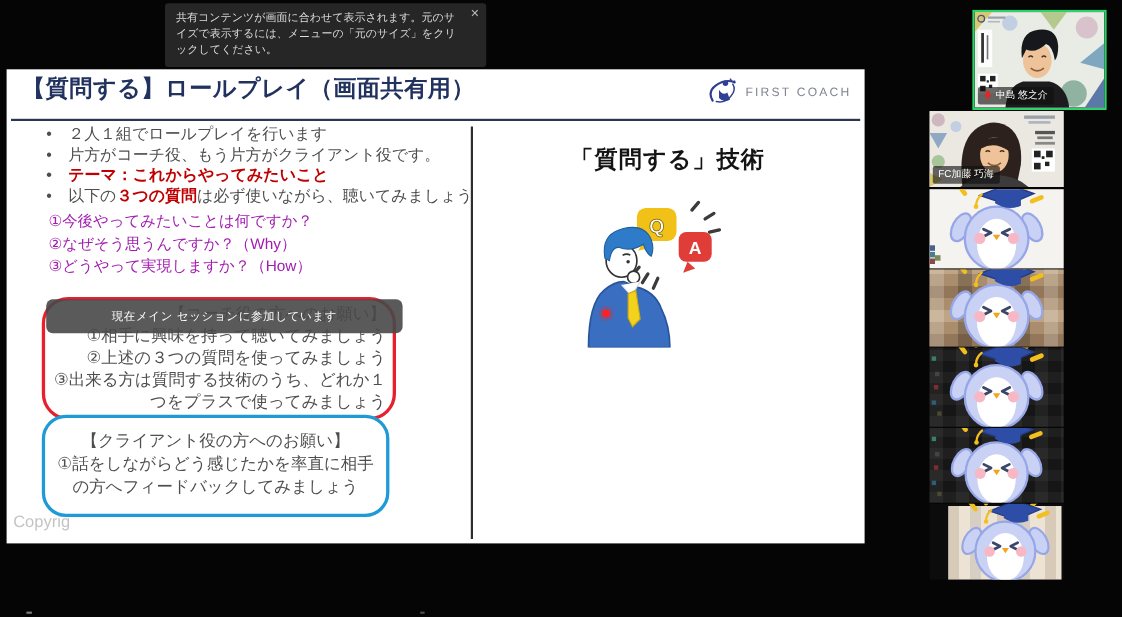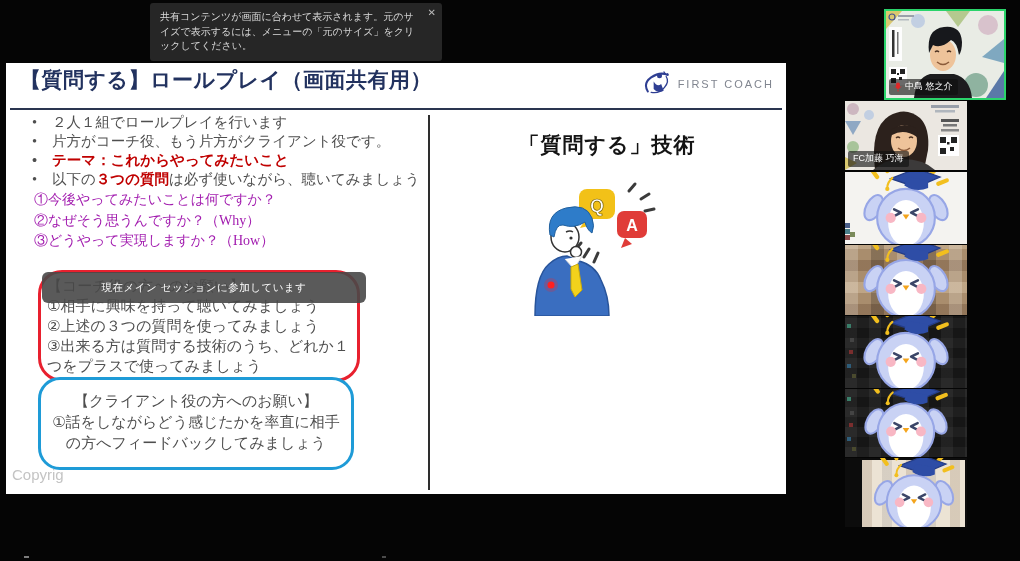--- a/index.html
+++ b/index.html
@@ -5,28 +5,28 @@
   html,body{margin:0;padding:0;background:#000;}
   .stage{position:relative;width:1020px;height:561px;background:#050505;overflow:hidden;
          font-family:"Liberation Sans","DejaVu Sans",sans-serif;}
   
   .slide{position:absolute;left:6px;top:63px;width:780px;height:431px;background:#fff;}
   .slide-title{position:absolute;left:14px;top:3px;font-size:21px;font-weight:bold;color:#22325f;letter-spacing:.5px;white-space:nowrap;}
   .brand{position:absolute;right:12px;top:6px;display:flex;align-items:center;gap:6px;}
   .brand-text{font-size:11px;color:#80858f;letter-spacing:2px;white-space:nowrap;}
   .title-rule{position:absolute;left:4px;right:4px;top:45px;border-top:2px solid #2a3550;}
   .divider-v{position:absolute;left:422px;top:52px;width:2px;height:375px;background:#2e2e2e;}
-  .bullets{position:absolute;left:10px;top:50px;width:412px;font-size:14.5px;color:#4e4e4e;font-family:Liberation Serif, serif;}
+  .bullets{position:absolute;left:20px;top:50px;width:412px;font-size:14.5px;color:#4e4e4e;}
   .bullets ul{list-style:none;margin:0;padding:0;}
   .bullets li{position:relative;padding-left:36px;line-height:19px;}
   .bullets li::before{content:"•";position:absolute;left:16px;color:#4e4e4e;}
   .red-strong{color:#c00000;font-weight:bold;}
   .qlines{margin-top:1px;margin-left:18px;line-height:20.5px;font-size:14px;color:#a21caf;}
   .coach-box{position:absolute;left:32px;top:207px;width:322px;box-sizing:border-box;border:3px solid #e8202e;
-             border-radius:24px;background:#fff;text-align:left;font-size:15px;line-height:20px;color:#4e4e4e;padding:3px 6px;}
+             border-radius:24px;background:#fff;text-align:right;font-size:15px;line-height:20px;color:#4e4e4e;padding:3px 6px;}
   .client-box{position:absolute;left:32px;top:314px;width:316px;box-sizing:border-box;border:3px solid #1e9bd7;
              border-radius:22px;background:#fff;text-align:center;font-size:15px;line-height:21px;color:#4e4e4e;padding:10px 8px 14px;z-index:2;}
   .copyright{position:absolute;left:6px;top:403px;font-size:15px;color:#c4c4c4;z-index:1;}
   .r-heading{position:absolute;left:430px;top:68px;width:342px;text-align:center;font-size:21px;font-weight:bold;color:#141414;letter-spacing:1px;}
   .illustration{position:absolute;left:515px;top:118px;}
   .tech{position:absolute;left:444px;top:273px;font-size:13.5px;color:#22325f;letter-spacing:.2px;}
   .tech div{margin-bottom:29px;white-space:nowrap;}
   
   .toast{position:absolute;left:42px;top:272px;width:324px;height:31px;background:rgba(72,72,72,.9);
          border-radius:6px;color:#fff;font-size:10.5px;letter-spacing:.5px;display:flex;align-items:center;justify-content:center;z-index:5;}

